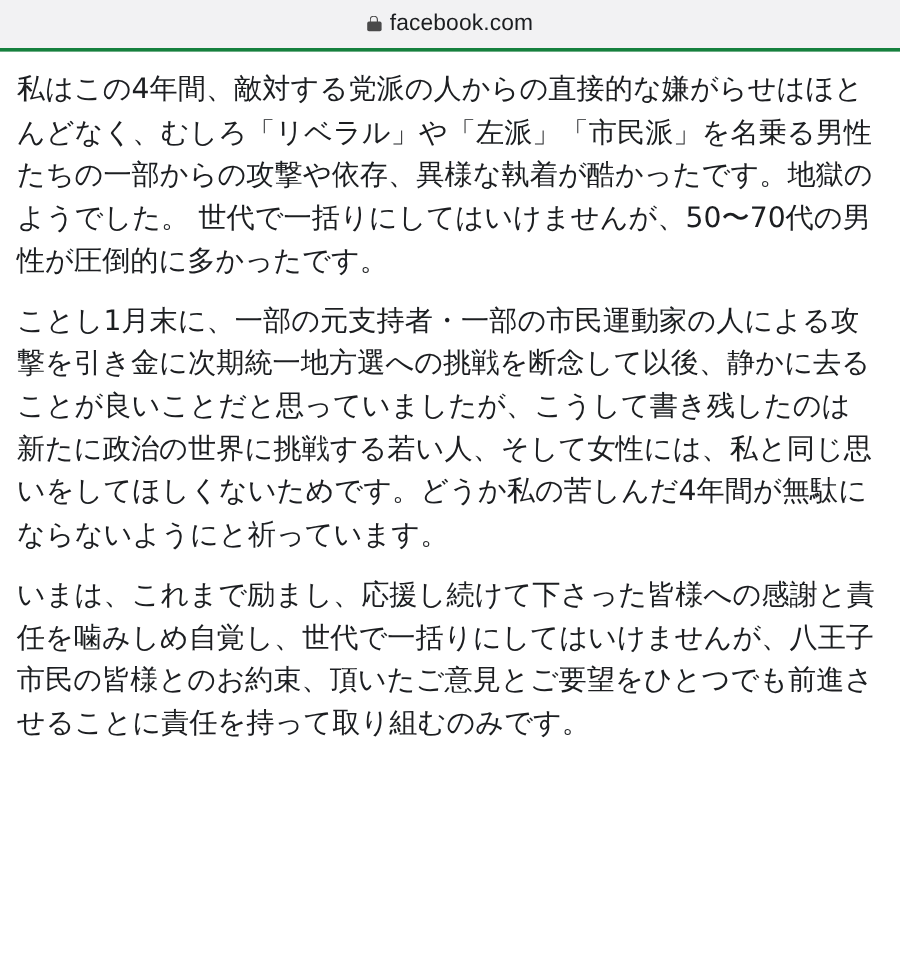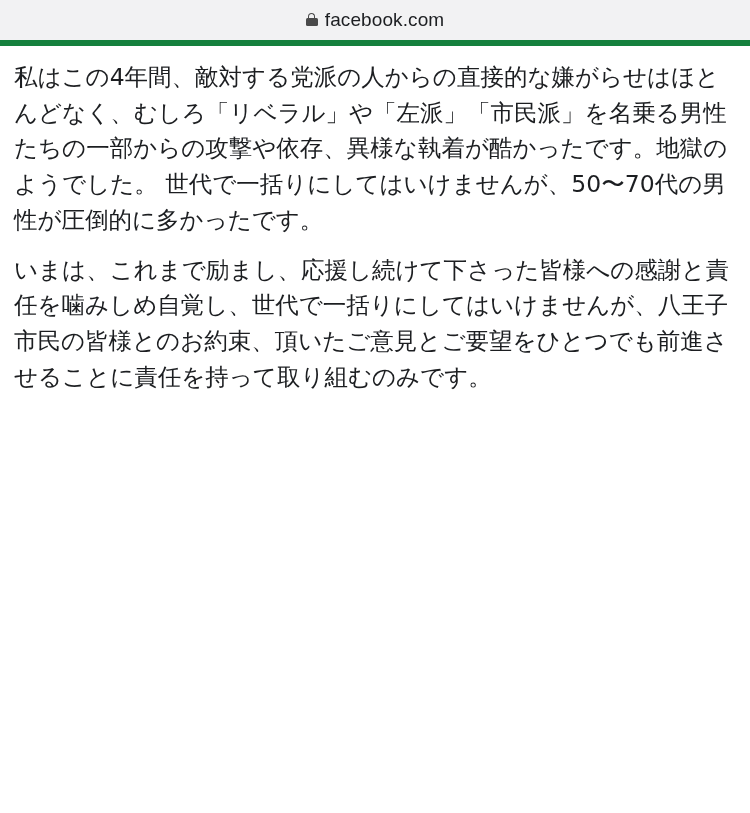--- a/index.html
+++ b/index.html
@@ -13,21 +13,21 @@
     font-family: "Liberation Sans", "DejaVu Sans", sans-serif;
     color: #1c1e21;
     overflow: hidden;
   }
   .browser-bar {
     height: 40px;
     background: #f2f2f3;
     display: flex;
     align-items: center;
     justify-content: center;
-    border-bottom: 6px solid #15803d;
+    border-bottom: 3px solid #15803d;
     position: relative;
   }
   .url-wrap {
     display: flex;
     align-items: center;
     gap: 7px;
   }
   .lock-icon {
     width: 12px;
     height: 14px;
@@ -86,15 +86,16 @@
       <span class="shackle"></span>
       <span class="body"></span>
     </span>
     <span class="url-text">facebook.com</span>
   </div>
 </div>
 
 <div class="content">
   <div class="post-body">
     <p>私はこの4年間、敵対する党派の人からの直接的な嫌がらせはほとんどなく、むしろ「リベラル」や「左派」「市民派」を名乗る男性たちの一部からの攻撃や依存、異様な執着が酷かったです。地獄のようでした。 世代で一括りにしてはいけませんが、50〜70代の男性が圧倒的に多かったです。</p>
+    <p>ことし1月末に、一部の元支持者・一部の市民運動家の人による攻撃を引き金に次期統一地方選への挑戦を断念して以後、静かに去ることが良いことだと思っていましたが、こうして書き残したのは新たに政治の世界に挑戦する若い人、そして女性には、私と同じ思いをしてほしくないためです。どうか私の苦しんだ4年間が無駄にならないようにと祈っています。</p>
     <p>いまは、これまで励まし、応援し続けて下さった皆様への感謝と責任を噛みしめ自覚し、世代で一括りにしてはいけませんが、八王子市民の皆様とのお約束、頂いたご意見とご要望をひとつでも前進させることに責任を持って取り組むのみです。</p>
   </div>
 </div>
 
 </body></html>

